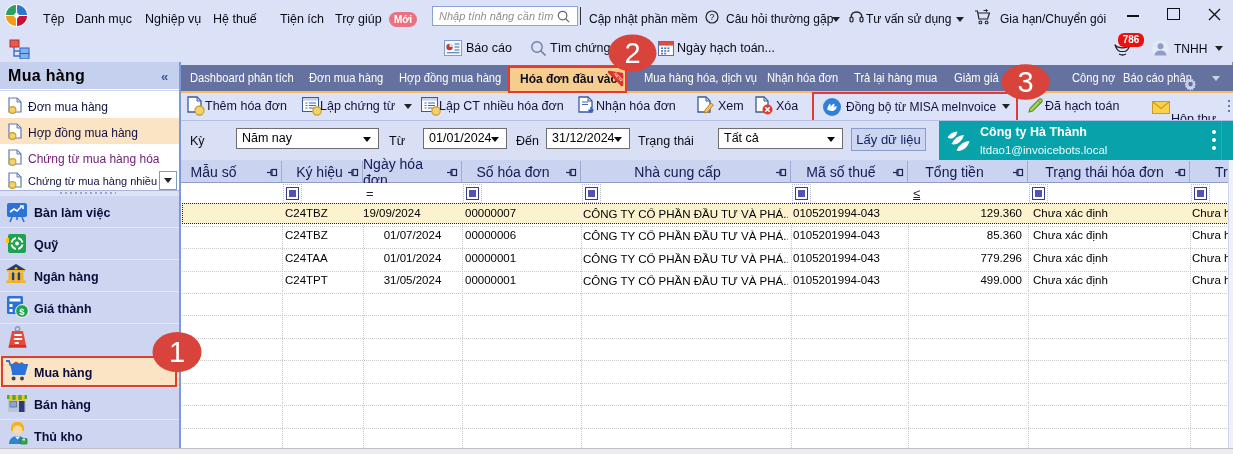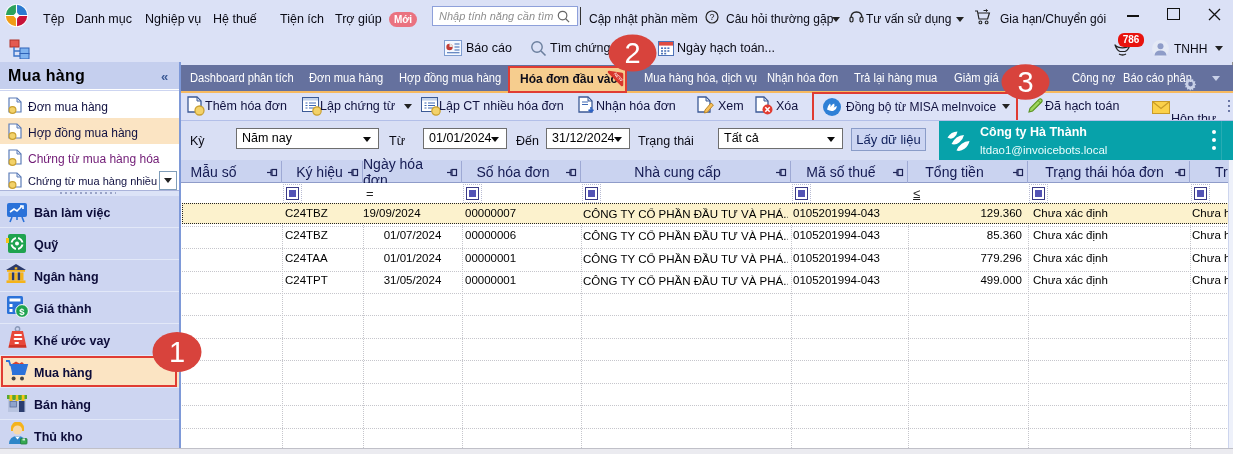--- a/index.html
+++ b/index.html
@@ -402,23 +402,20 @@
     </div>
 <div class="navitem" style="top:228px">
       <b>Quỹ</b>
     </div>
 <div class="navitem" style="top:260px">
       <b>Ngân hàng</b>
     </div>
 <div class="navitem" style="top:292px">
       <b>Giá thành</b>
     </div>
-<div class="navitem" style="top:324px">
-      <b>Khế ước vay</b>
-    </div>
 <div class="navitem" style="top:356px;background:#fbe4c3">
       <b>Mua hàng</b>
     </div>
 <div class="navitem" style="top:388px">
       <b>Bán hàng</b>
     </div>
 <div class="navitem" style="top:420px;border-bottom:none">
       <b>Thủ kho</b>
     </div>
 

